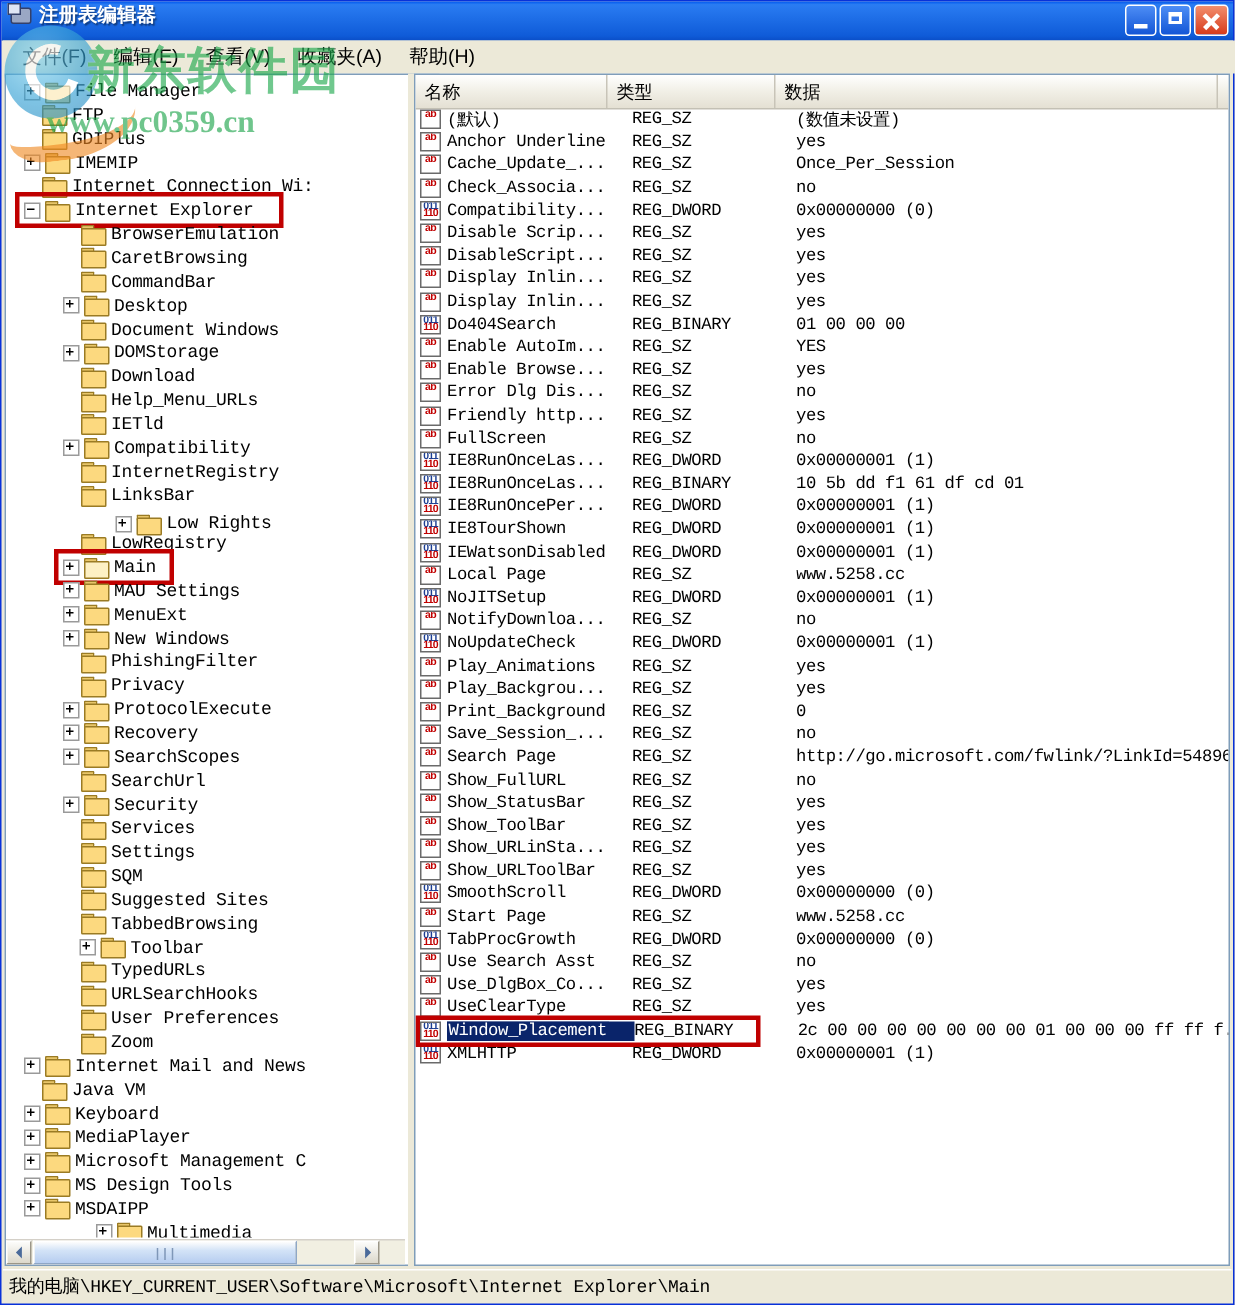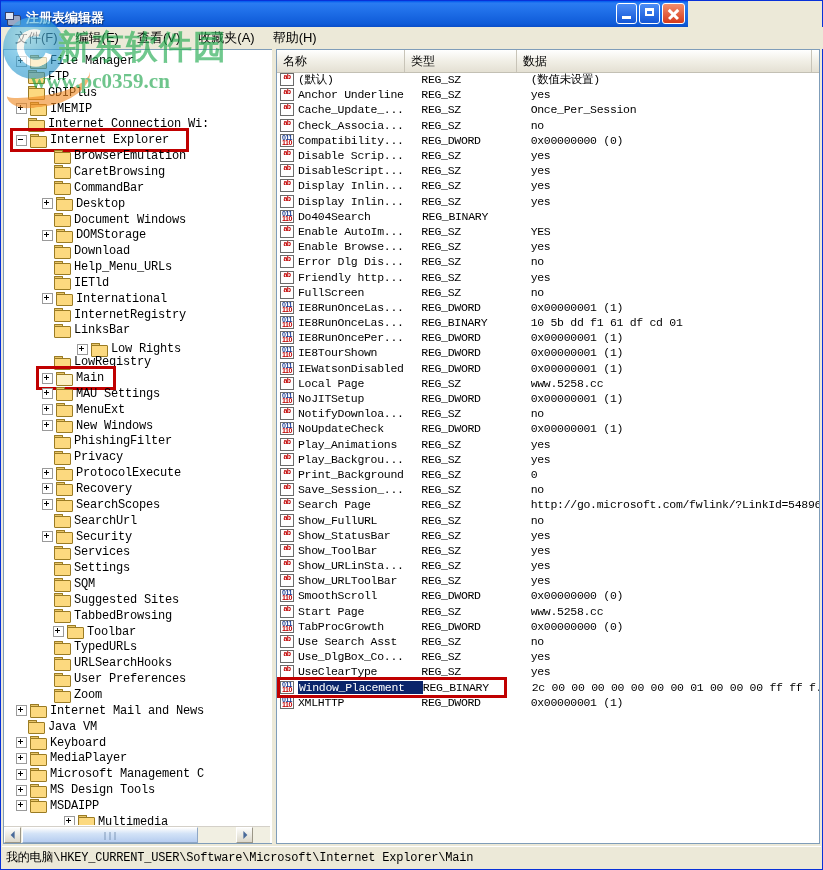--- a/index.html
+++ b/index.html
@@ -10,23 +10,23 @@
     -webkit-font-smoothing:none;
   }
   .window{
     position:absolute;left:0;top:0;width:823px;height:870px;
     background:#ece9d8;
     border:1px solid #0831d9;
     box-sizing:border-box;
   }
   
   .titlebar{
-    position:absolute;left:0;top:0;width:687px;height:26px;
+    position:absolute;left:0;top:0;width:821px;height:26px;
     background:linear-gradient(180deg,#0058ee 0%,#2a7cf2 8%,#1f6fe8 40%,#0f5bd8 88%,#0a4ec8 100%);
-    display:flex;align-items:flex-end;
+    display:flex;align-items:flex-start;
   }
   .title-ico{
     width:16px;height:16px;margin-left:4px;margin-right:5px;position:relative;flex:0 0 auto;
   }
   .title-ico .b1{position:absolute;left:2px;top:4px;width:12px;height:9px;background:#9aa7c4;border:1px solid #33406b;border-radius:2px;}
   .title-ico .b2{position:absolute;left:0px;top:1px;width:7px;height:6px;background:#dfe6f5;border:1px solid #33406b;}
   .title-text{
     color:#ffffff;font-size:13px;font-weight:bold;
     text-shadow:1px 1px 1px rgba(0,0,0,.45);
     font-family:"Liberation Sans", sans-serif;
@@ -385,21 +385,21 @@
               <i class="fbody"></i>
             </span>
             <span class="tlabel">IETld</span>
           </div>
           <div class="tnode" style="left: 38px; top: 240.75px;">
             <span class="exp plus"></span>
             <span class="folder">
               <i class="ftab"></i>
               <i class="fbody"></i>
             </span>
-            <span class="tlabel">International</span>
+            <span class="tlabel">Compatibility</span>
           </div>
           <div class="tnode" style="left: 38px; top: 256.6px;">
             <span class="expspace"></span>
             <span class="folder">
               <i class="ftab"></i>
               <i class="fbody"></i>
             </span>
             <span class="tlabel">InternetRegistry</span>
           </div>
           <div class="tnode" style="left: 38px; top: 272.45px;">
@@ -773,20 +773,21 @@
             <span class="c-type">REG_SZ</span>
             <span class="c-data">yes</span>
           </div>
           <div class="lrow">
             <span class="vicon bin">
               <span class="r1">011</span>
               <span class="r2">110</span>
             </span>
             <span class="c-name">Do404Search</span>
             <span class="c-type">REG_BINARY</span>
+            <span class="c-data">01 00 00 00</span>
           </div>
           <div class="lrow">
             <span class="vicon sz">
               <b>ab</b>
             </span>
             <span class="c-name">Enable AutoIm...</span>
             <span class="c-type">REG_SZ</span>
             <span class="c-data">YES</span>
           </div>
           <div class="lrow">

